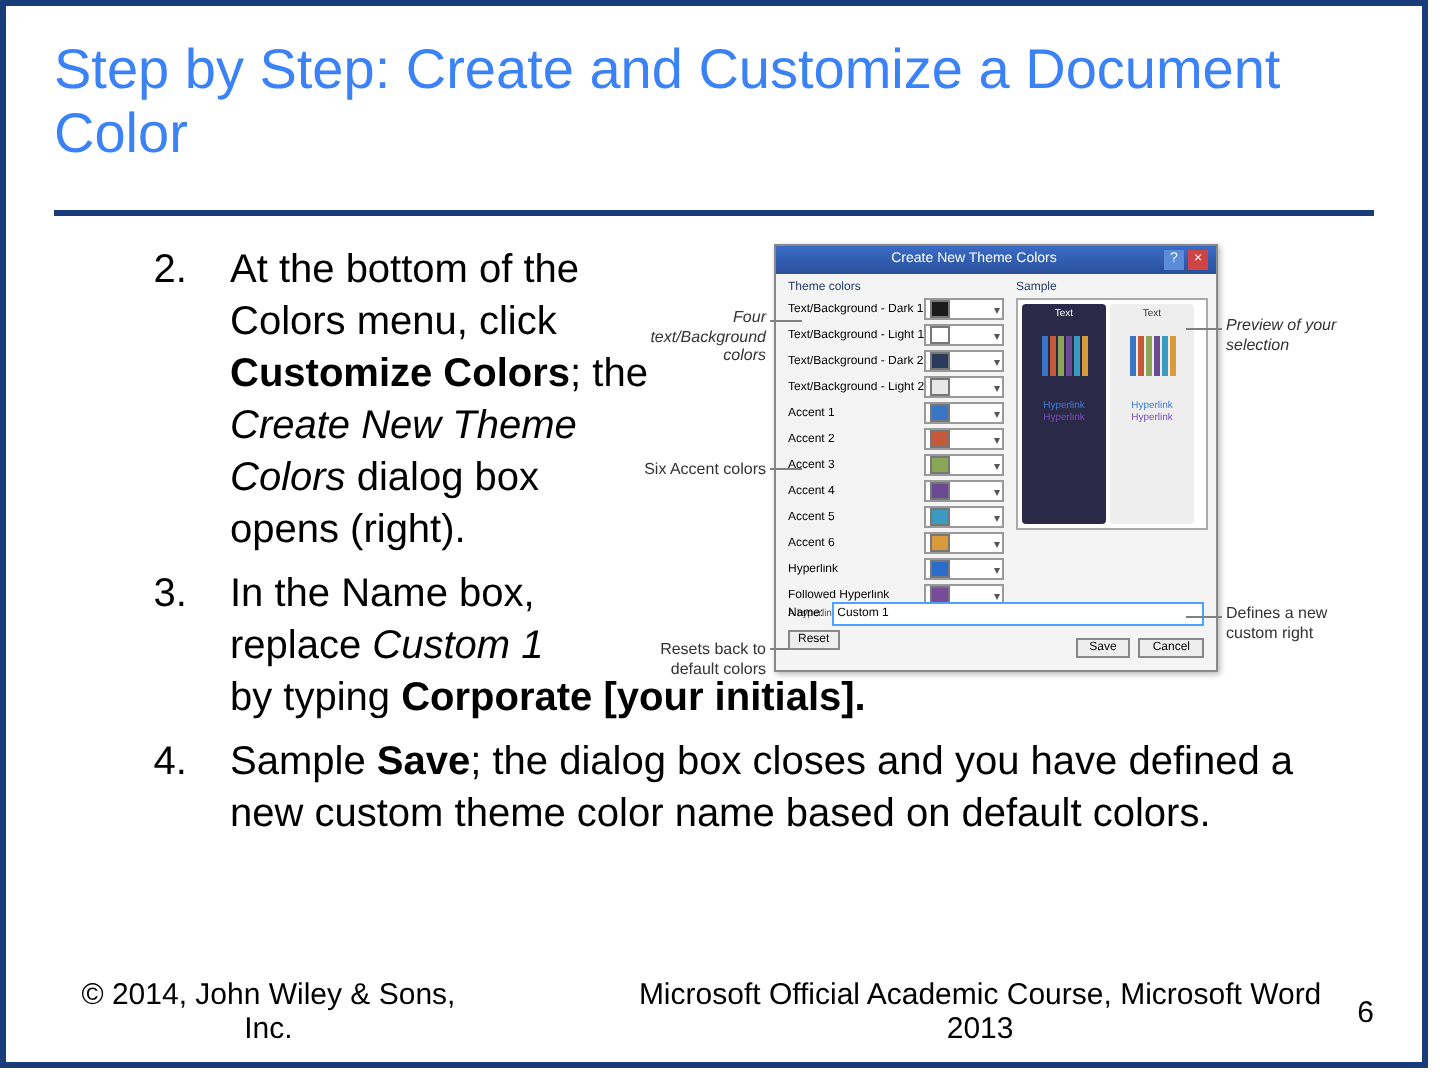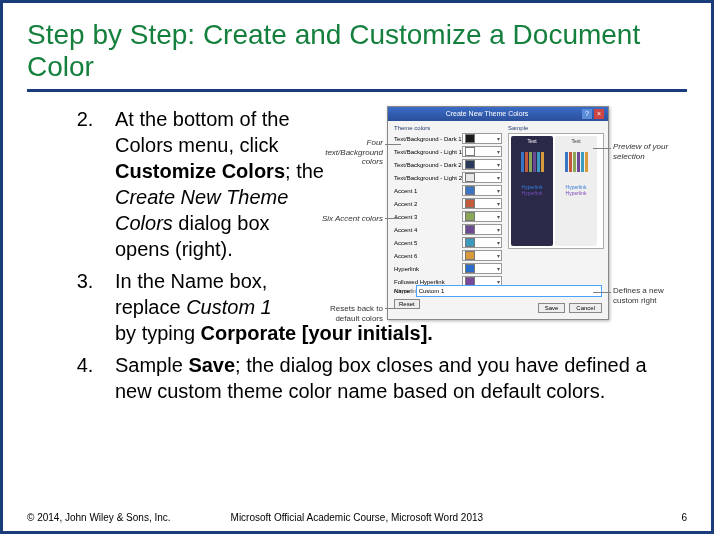--- a/index.html
+++ b/index.html
@@ -16,24 +16,24 @@
     width: 714px;
     height: 534px;
     position: relative;
     box-sizing: border-box;
   }
   .inner {
     padding: 12px 24px 0 24px;
   }
   .title {
     font-size: 28px;
-    color: #15803d;
+    color: #3b82f6;
     font-weight: normal;
     line-height: 1.15;
-    margin: 4px 0 6px 0;
+    margin: 4px 0 22px 0;
   }
   .rule {
     border: 0;
     border-top: 3px solid #1a3c7a;
     margin: 0 0 14px 0;
   }
   .content {
     position: relative;
   }
   ol.steps {
@@ -180,23 +180,24 @@
     line-height:1.15;
   }
   .callout .line {
     position:absolute; background:#808080; height:1px;
   }
   .footer {
     position:absolute;
     left:0; right:0; bottom:8px;
     padding: 0 24px;
     display:flex;
-    font-size:10px;
+    font-size:15px;
     color:#000;
     align-items:center;
+    text-align:center;
   }
   .footer .f-mid { margin-left:60px; }
   .footer .f-right { margin-left:auto; }
 </style>
 </head>
 <body>
 
 <div class="outer">
   <div class="inner">
     <h1 class="title">Step by Step: Create and Customize a Document Color</h1>
@@ -366,21 +367,21 @@
               <span class="btn">Save</span>
               <span class="btn">Cancel</span>
             </div>
           </div>
         </div>
 
         <div class="callout" style="left:-18px; top:32px; width:76px; text-align:right;font-style:italic;">
           <span>Four text/Background colors</span>
           <div class="line" style="left:78px; top:6px; width:16px;"></div>
         </div>
-        <div class="callout" style="left:-18px; top:108px; width:76px; text-align:right;font-style:italic;">
+        <div class="callout" style="left:-18px; top:108px; width:76px; text-align:right;">
           <span>Six Accent colors</span>
           <div class="line" style="left:78px; top:4px; width:16px;"></div>
         </div>
         <div class="callout" style="left:288px; top:36px; width:76px;font-style:italic;">
           <div class="line" style="left:-20px; top:6px; width:18px;"></div>
           <span>Preview of your selection</span>
         </div>
         <div class="callout" style="left:-18px; top:198px; width:76px; text-align:right;">
           <span>Resets back to default colors</span>
           <div class="line" style="left:78px; top:4px; width:10px;"></div>

